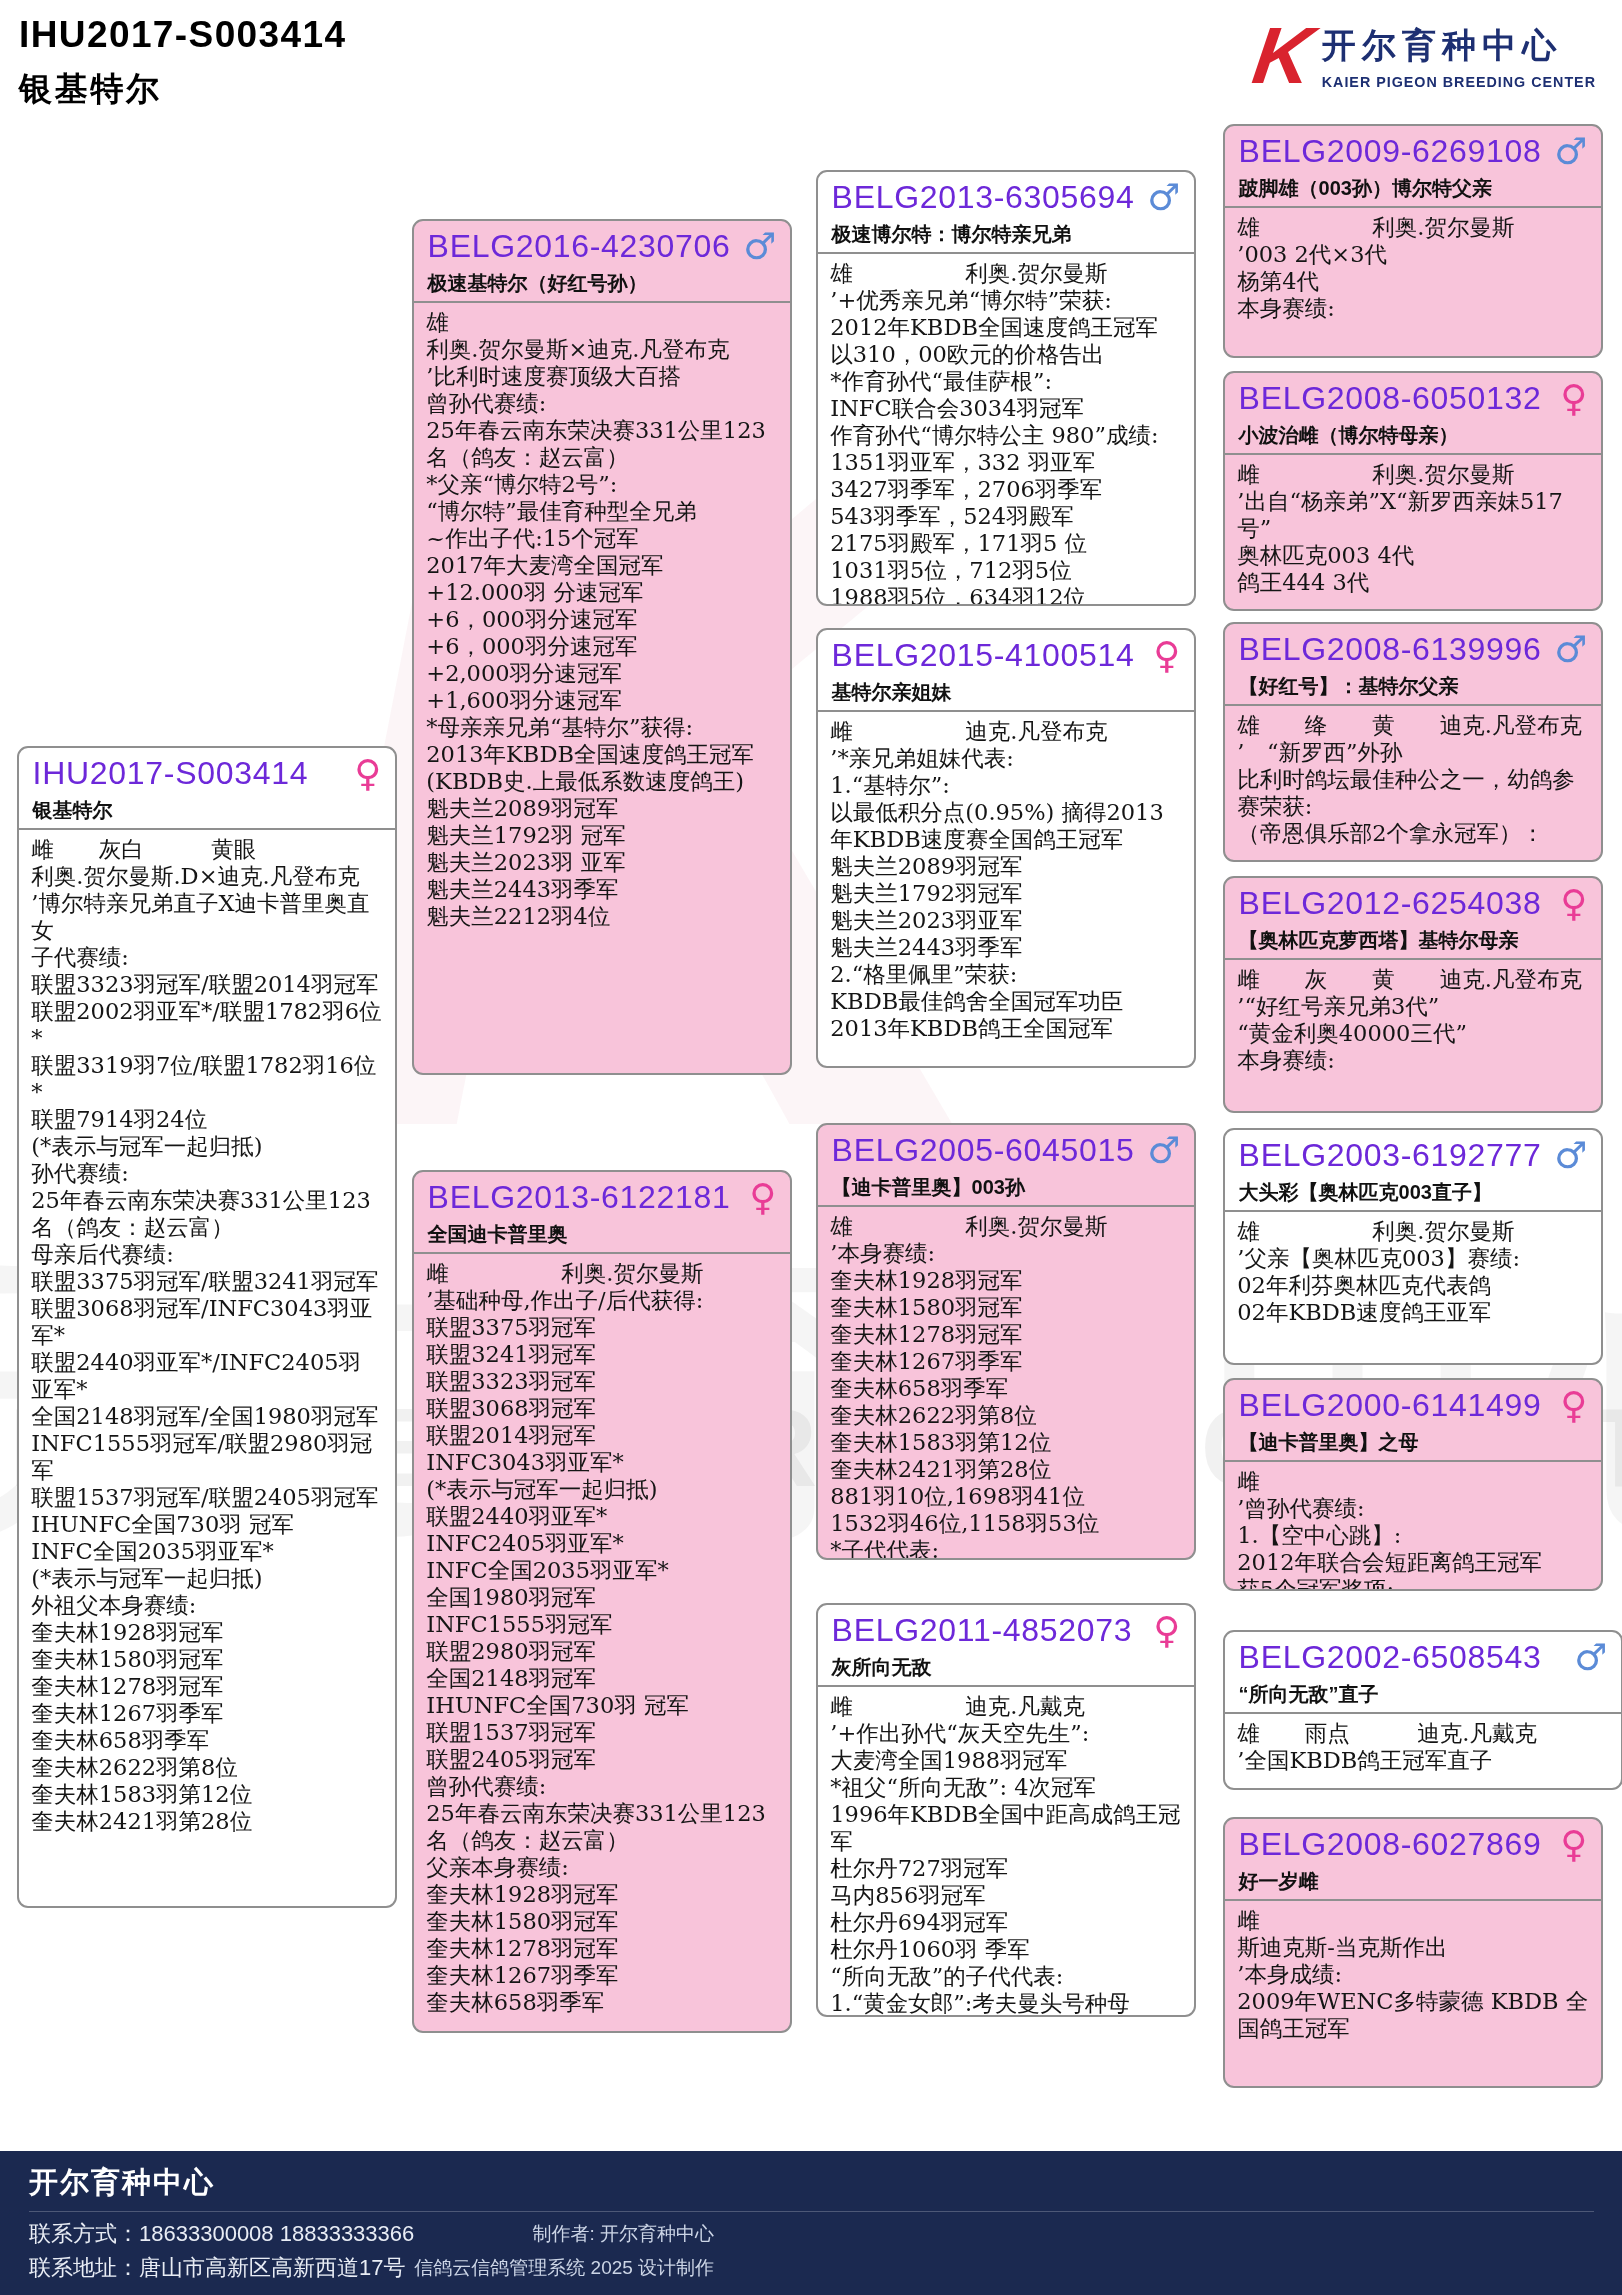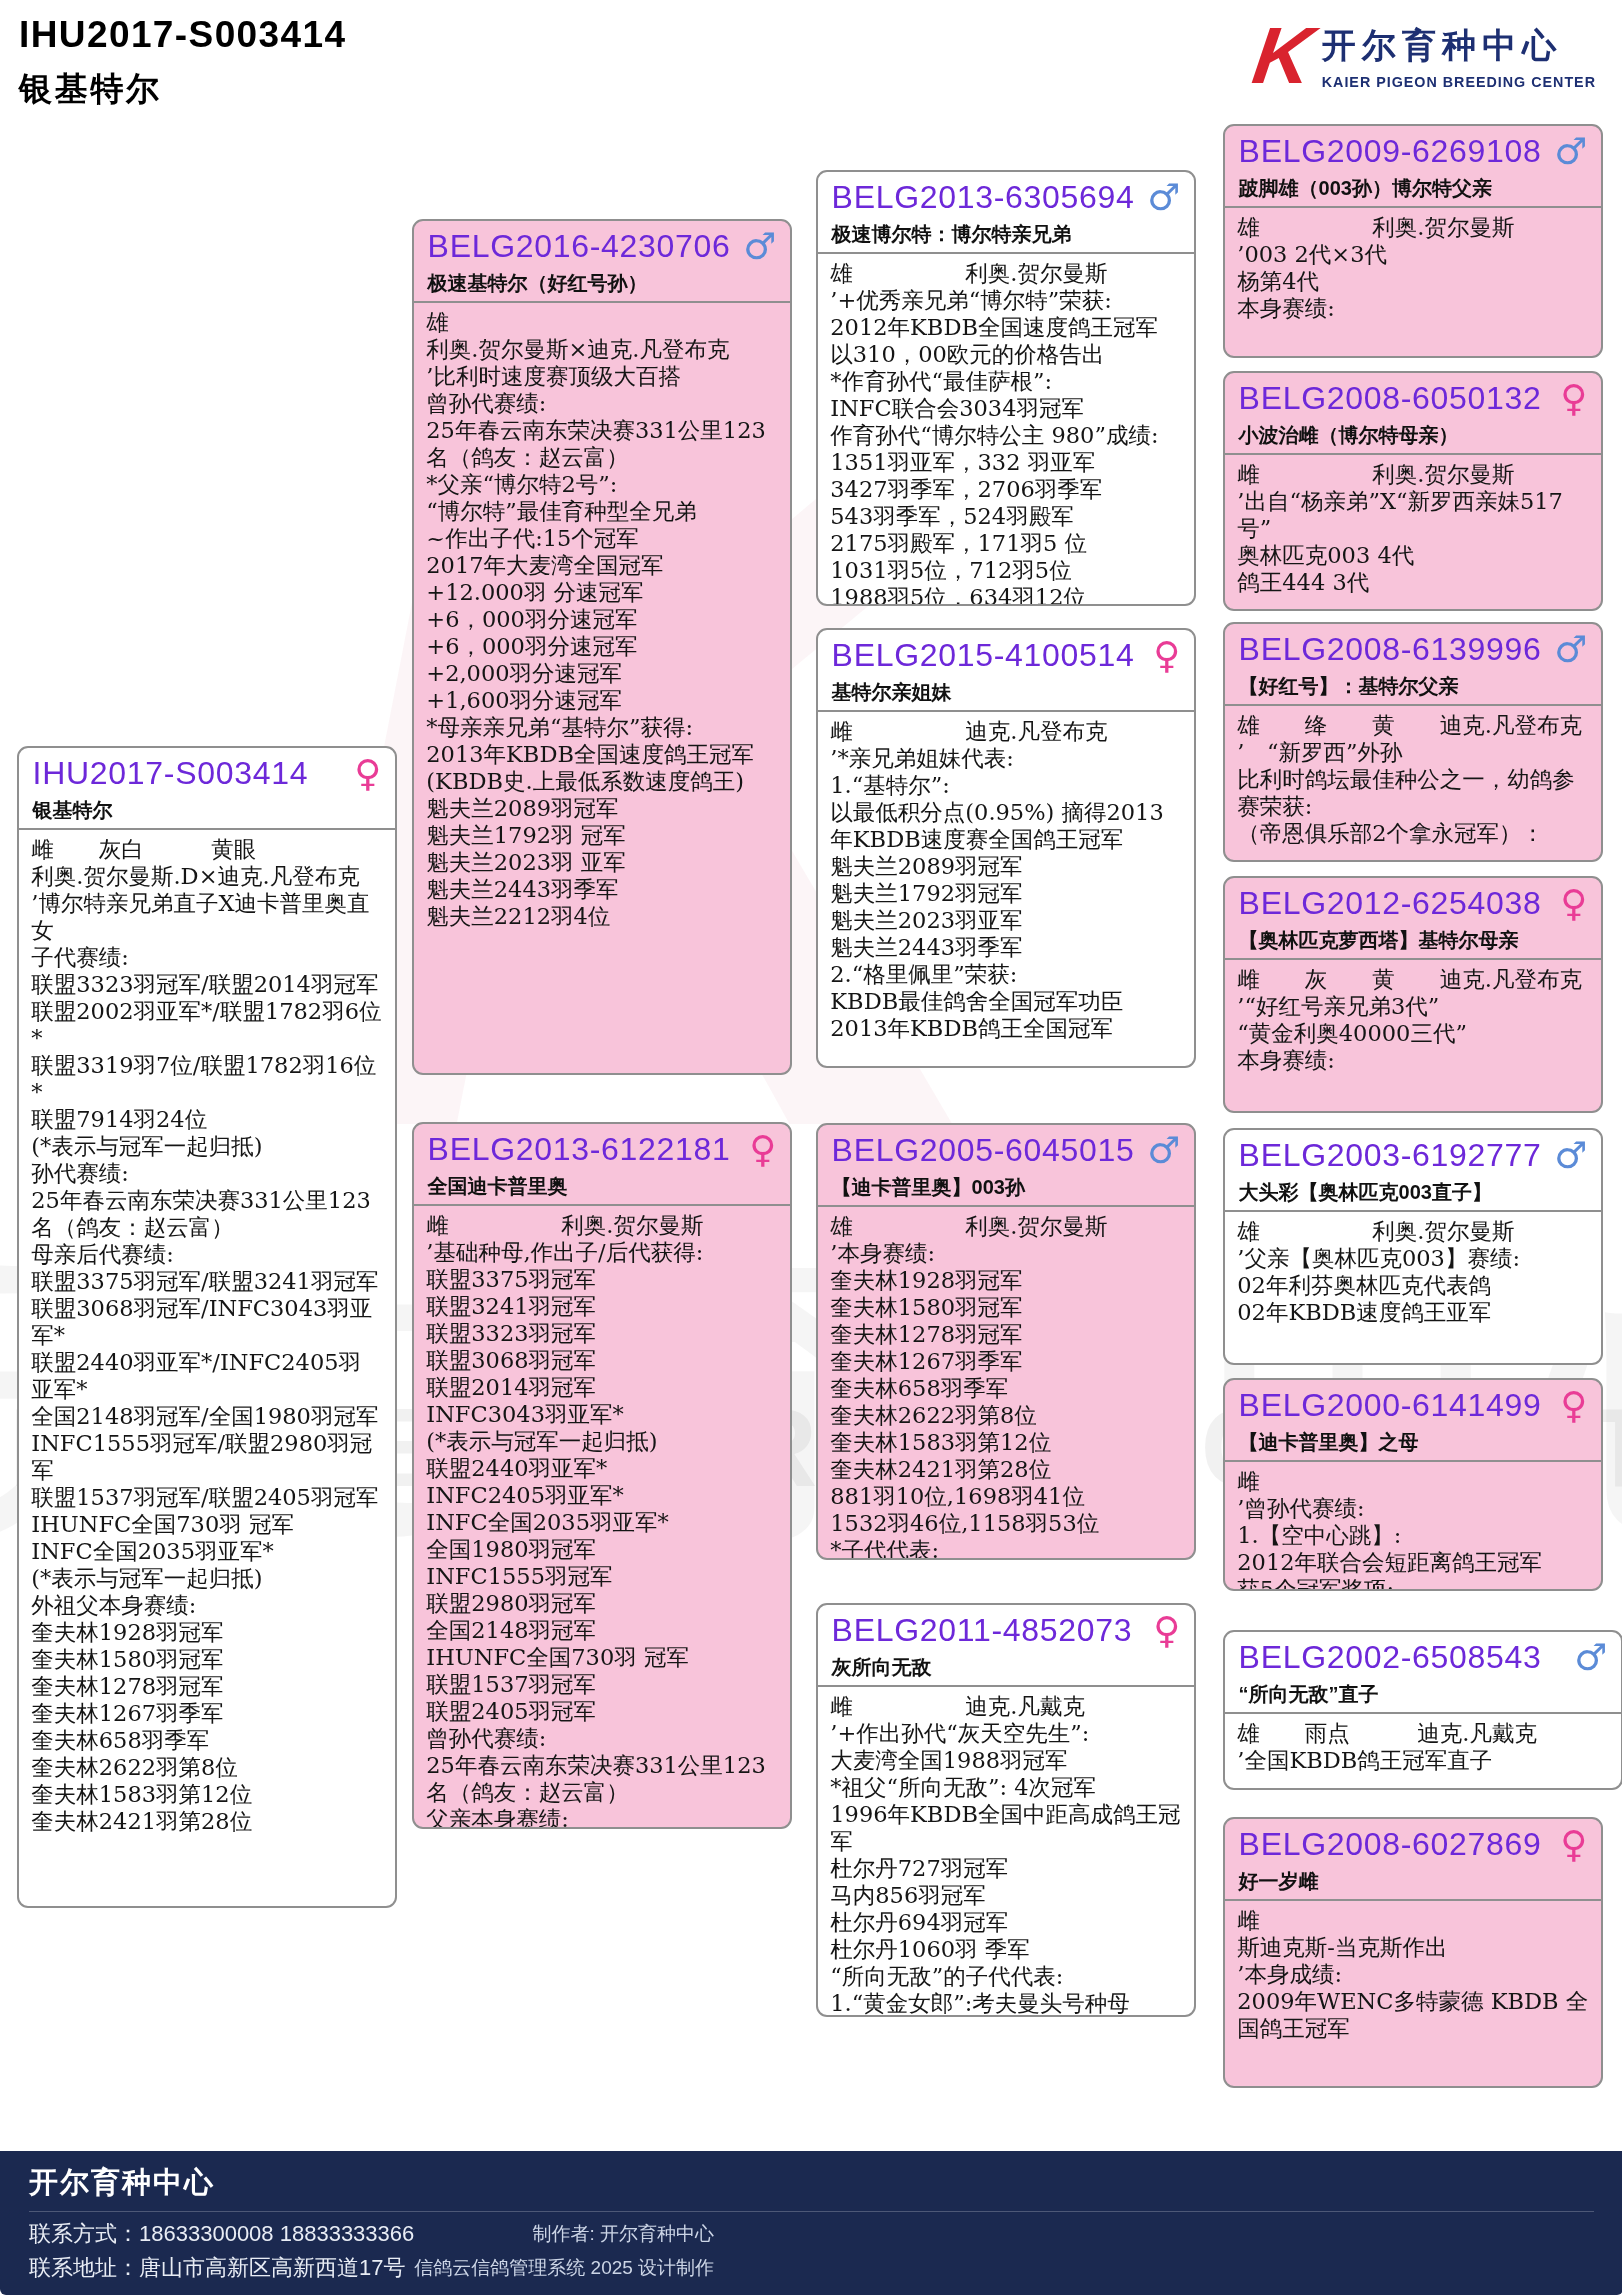--- a/index.html
+++ b/index.html
@@ -1,17 +1,17 @@
 <!DOCTYPE html>
 <html style="font-size:11px"><head>
 <meta charset="utf-8">
 <style>
   html,body{margin:0;padding:0;background:#ffffff;}
   #canvas{position:relative;width:1623px;height:2295px;background:#ffffff;overflow:hidden;
-          font-family:"Liberation Sans",sans-serif;border-radius:6px;}
+          font-family:"Liberation Sans",sans-serif;}
 
   
   .page-title{position:absolute;left:19px;top:13.6px;z-index:5;}
   .page-title .t1{font-size:37px;font-weight:bold;color:#000;letter-spacing:1.4px;}
   .page-title .t2{font-size:33px;font-weight:bold;color:#000;margin-top:11px;letter-spacing:2.7px;}
 
   
   .logo{position:absolute;right:27px;top:16.4px;display:flex;align-items:center;gap:13.6px;z-index:5;}
   .logo-k{font-size:80px;line-height:1;font-weight:800;font-style:italic;color:#d9232e;
           transform:skewX(-8deg);letter-spacing:-4.1px;}
@@ -140,21 +140,21 @@
         <div class="line">2013年KBDB全国速度鸽王冠军</div>
         <div class="line">(KBDB史.上最低系数速度鸽王)</div>
         <div class="line">魁夫兰2089羽冠军</div>
         <div class="line">魁夫兰1792羽 冠军</div>
         <div class="line">魁夫兰2023羽 亚军</div>
         <div class="line">魁夫兰2443羽季军</div>
         <div class="line">魁夫兰2212羽4位</div>
       </div>
   </div>
 
-  <div class="card pink" style="left:412px;top:1122px;width:380px;height:707px;">
+  <div class="card pink" style="left:412px;top:1170px;width:380px;height:863px;">
     <div class="card-header">
       <div class="ring-row">
         <span class="ring">BELG2013-6122181</span>
         <span class="sex female">♀</span>
       </div>
       <div class="card-title">全国迪卡普里奥</div>
     </div>
     <div class="card-body">
         <div class="line">雌　　　　　利奥.贺尔曼斯</div>
         <div class="line">’基础种母,作出子/后代获得:</div>

